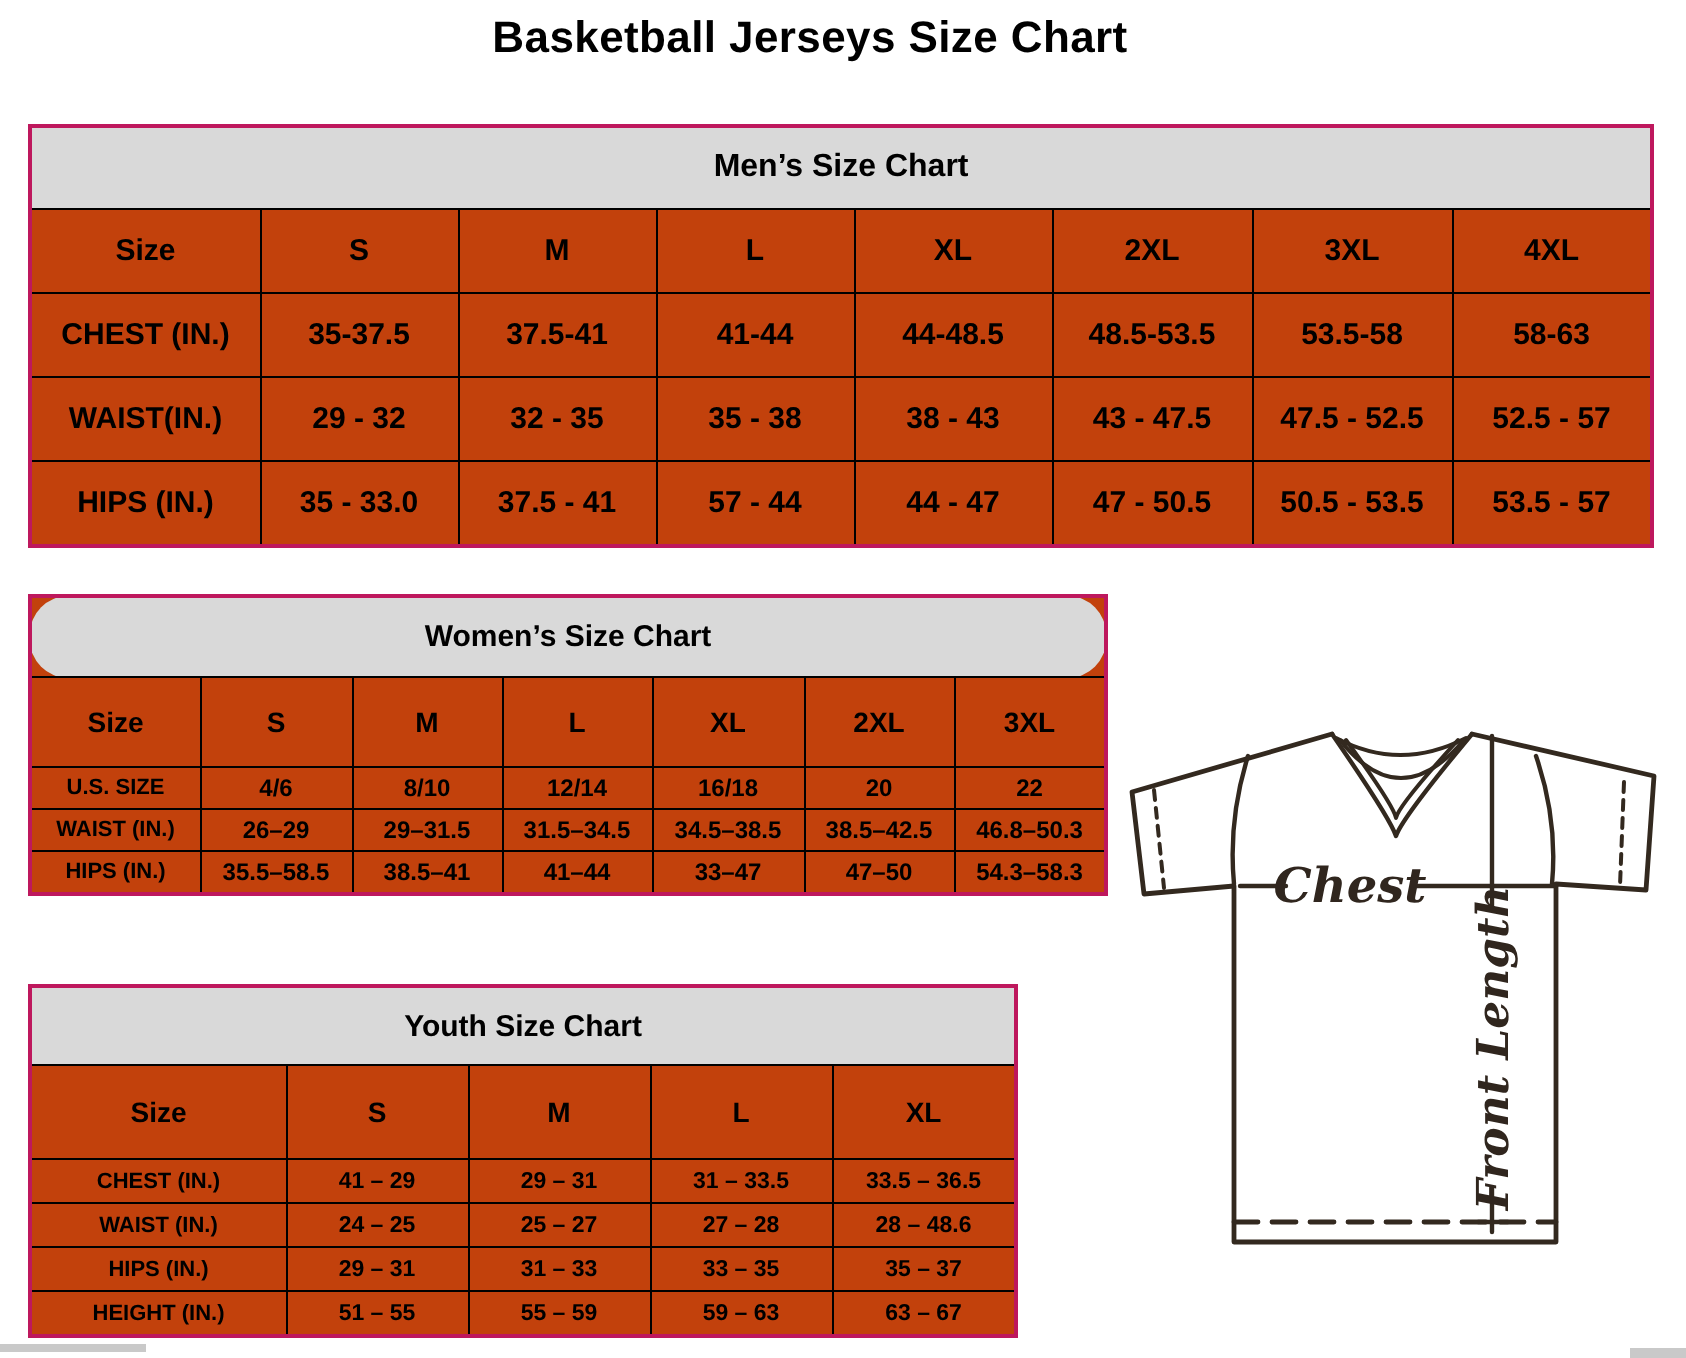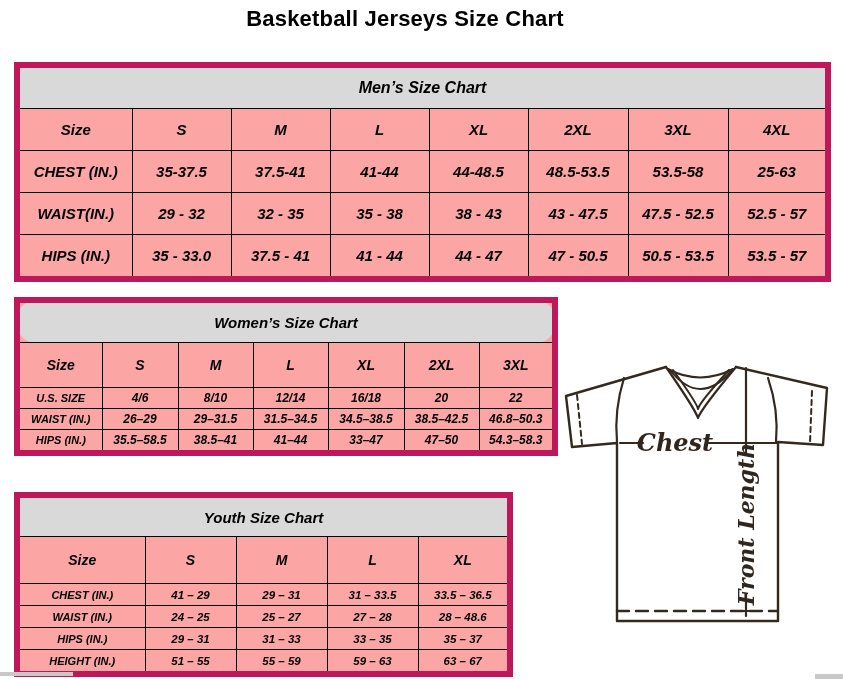--- a/index.html
+++ b/index.html
@@ -6,21 +6,21 @@
   body {
     width:843px; height:679px; position:relative; background:#ffffff;
     font-family:"Liberation Sans", sans-serif; color:#000;
     overflow:hidden;
   }
   .page-title {
     position:absolute; top:6px; left:0; width:810px;
     text-align:center; font-size:22px; font-weight:bold; letter-spacing:0.2px;
   }
   .tbl { position:absolute; }
-  .tbl table { border-collapse:collapse; table-layout:fixed; border:6px solid #be185d; background:#fca5a5;font-style:italic; }
+  .tbl table { border-collapse:collapse; table-layout:fixed; border:2px solid #be185d; background:#c2410c; }
   .tbl td {
     border:1px solid #000; text-align:center; vertical-align:middle;
     font-weight:bold; padding:0; overflow:hidden; white-space:nowrap;
   }
   .band td { background:#d9d9d9; }
 
   
   .mens { top:62px; left:14px; }
   .mens table { width:811px; }
   .mens .band td { height:40px; font-size:16px; }
@@ -88,37 +88,37 @@
       <td>4XL</td>
     </tr>
     <tr class="data">
       <td class="lbl">CHEST (IN.)</td>
       <td>35-37.5</td>
       <td>37.5-41</td>
       <td>41-44</td>
       <td>44-48.5</td>
       <td>48.5-53.5</td>
       <td>53.5-58</td>
-      <td>25-63</td>
+      <td>58-63</td>
     </tr>
     <tr class="data">
       <td class="lbl">WAIST(IN.)</td>
       <td>29 - 32</td>
       <td>32 - 35</td>
       <td>35 - 38</td>
       <td>38 - 43</td>
       <td>43 - 47.5</td>
       <td>47.5 - 52.5</td>
       <td>52.5 - 57</td>
     </tr>
     <tr class="data">
       <td class="lbl">HIPS (IN.)</td>
       <td>35 - 33.0</td>
       <td>37.5 - 41</td>
-      <td>41 - 44</td>
+      <td>57 - 44</td>
       <td>44 - 47</td>
       <td>47 - 50.5</td>
       <td>50.5 - 53.5</td>
       <td>53.5 - 57</td>
     </tr>
   </tbody>
     </table>
 </div>
 
 <div class="tbl womens">

